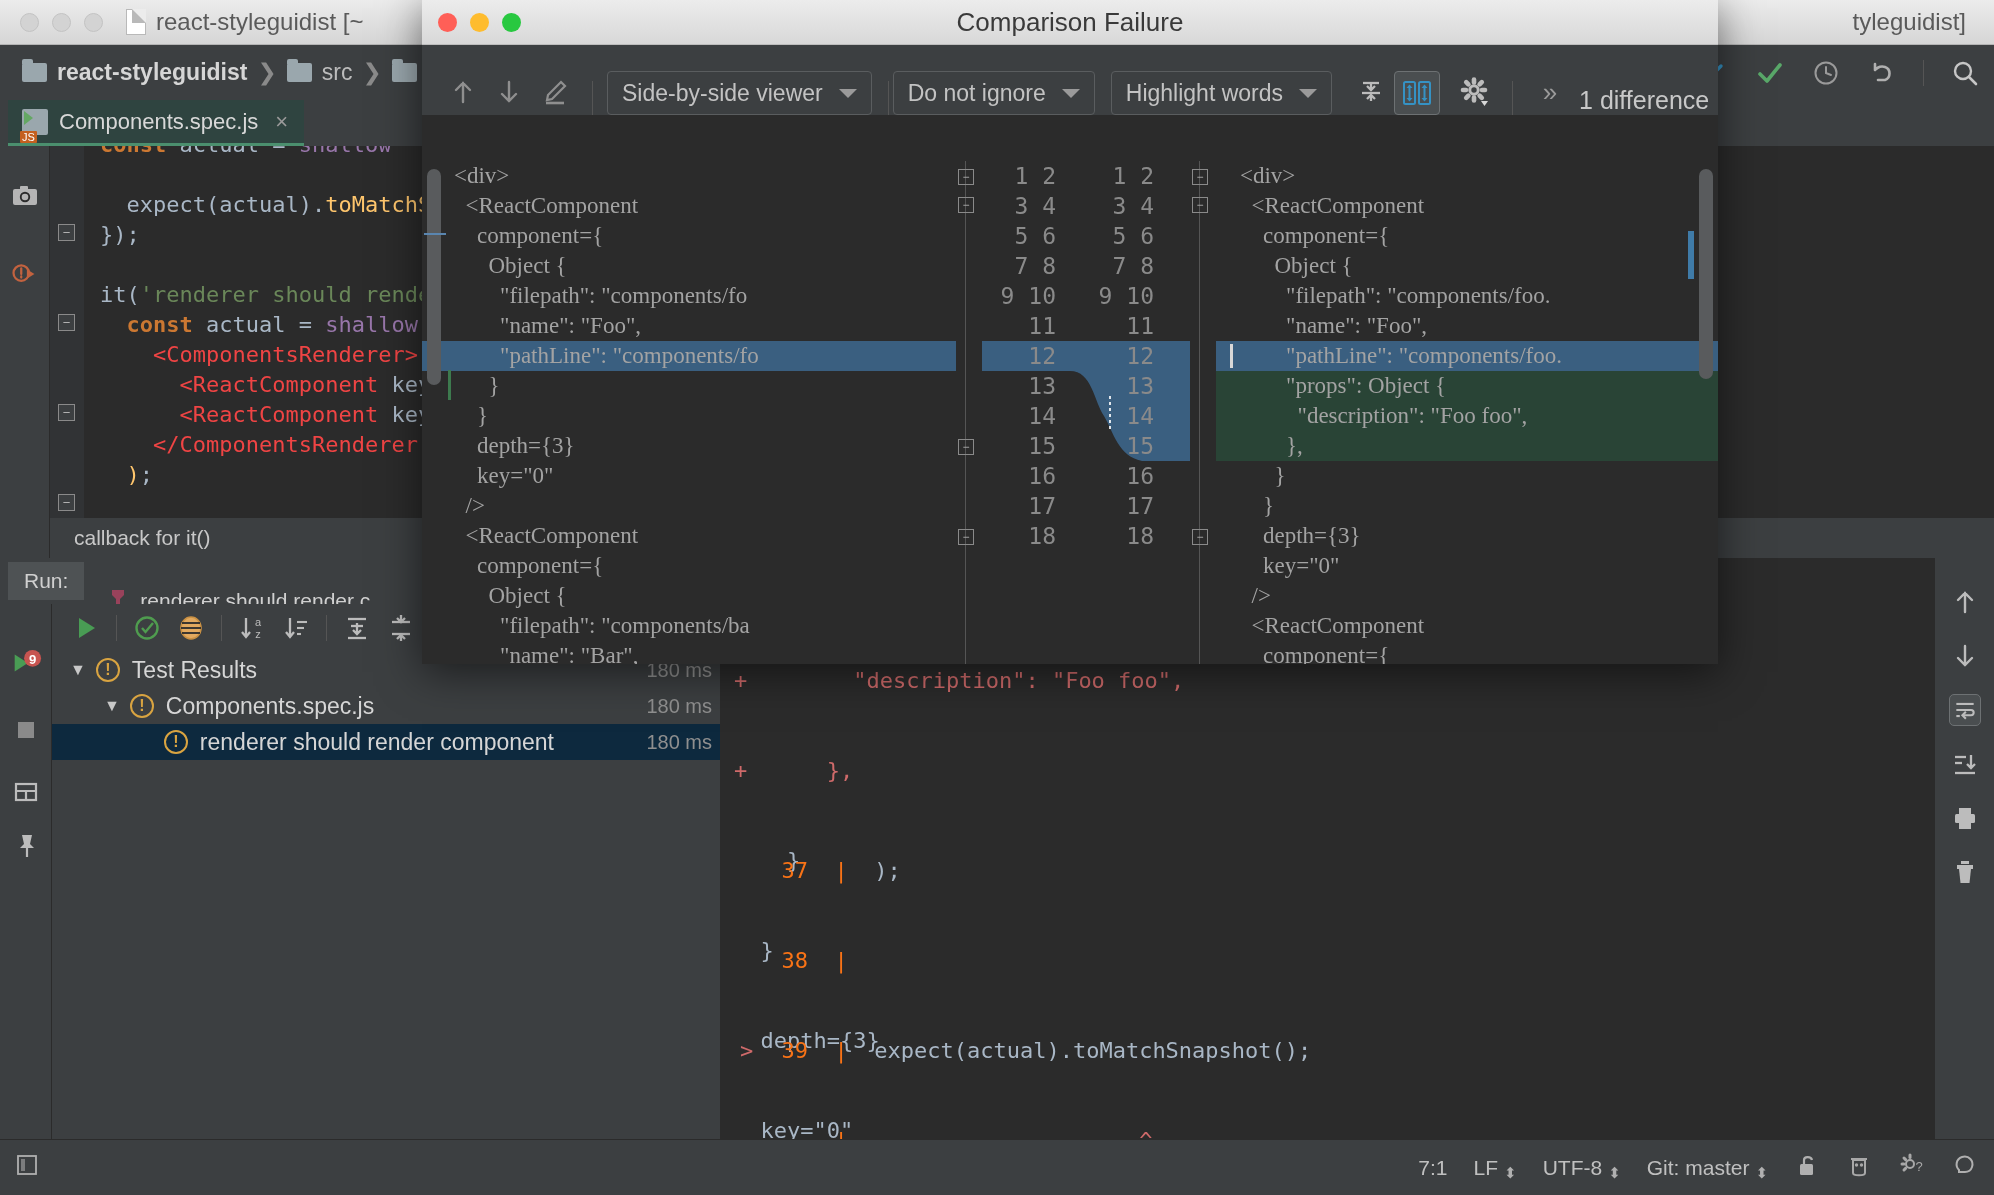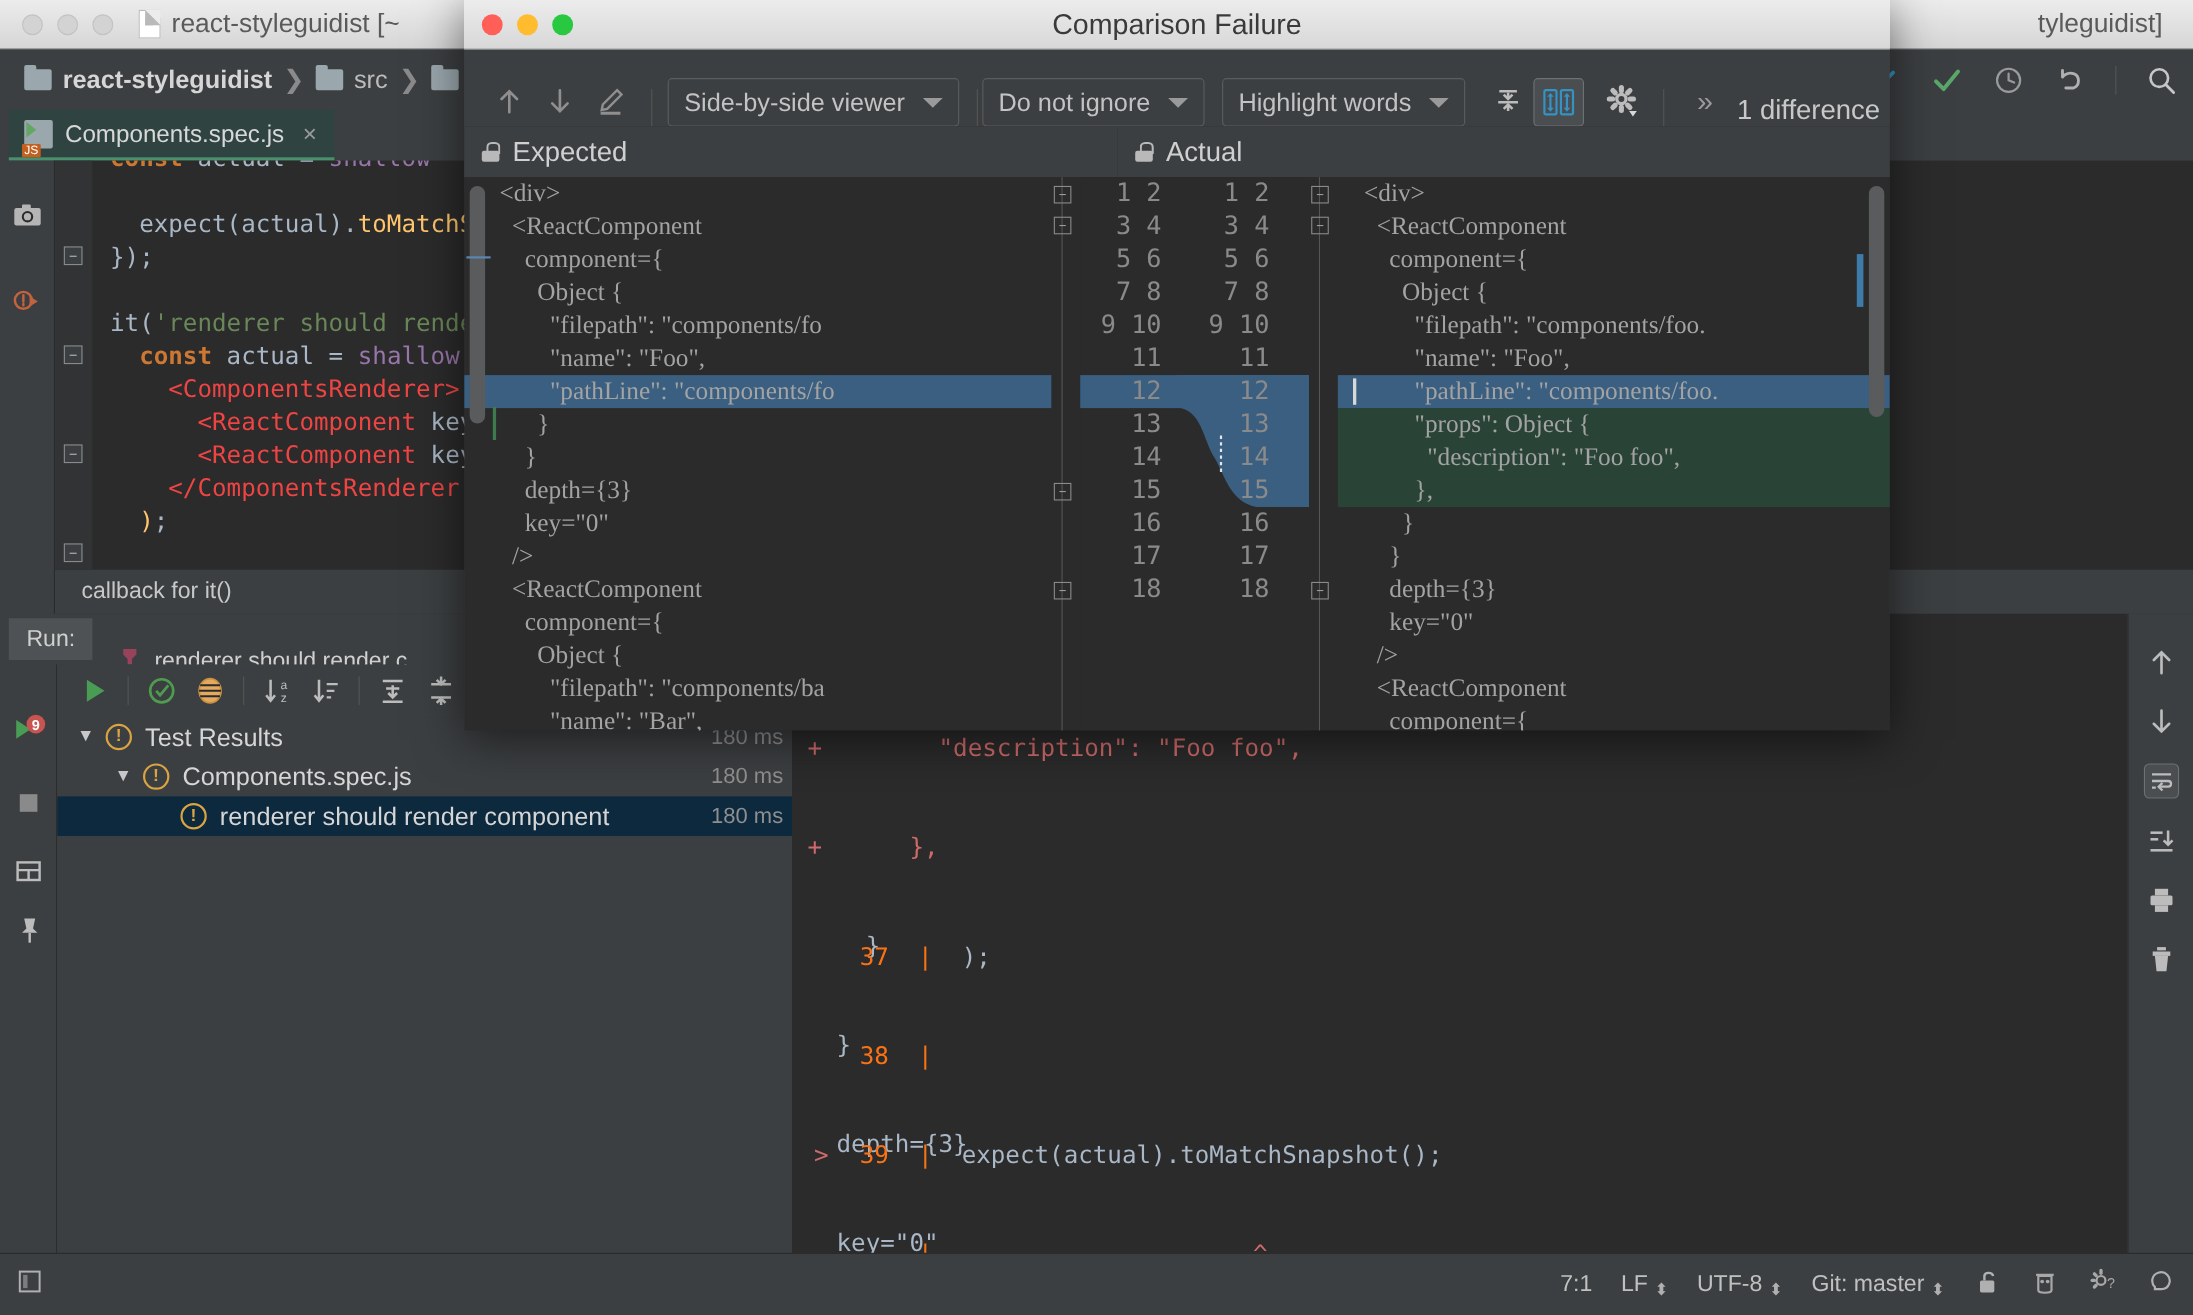--- a/index.html
+++ b/index.html
@@ -649,30 +649,20 @@
             <path d="M22 25 L29 25 L25.5 30 Z" fill="#d8d8d8"></path>
           </svg>
       </div>
       <div class="tb-sep"></div>
       <div class="tb-ico" style="font-size:26px;color:#9a9a9a;">»</div>
       <div class="diffcount">1 difference</div>
     </div>
 
     <div class="dlg-panels">
 
-      <div class="lock-header-row">
-        <div class="panel-hdr" style="width:594px;">
-          <span class="lock"></span>
-          <span>Expected</span>
-        </div>
-        <div class="panel-hdr" style="flex:1;">
-          <span class="lock"></span>
-          <span>Actual</span>
-        </div>
-      </div>
 
       <div class="pane" style="position:absolute; left:0; top:46px; width:534px; bottom:0;">
         <div class="hl-blue" style="left:0; right:0; top:180px; height:30px;"></div>
         <div class="vscroll" style="left:5px; top:8px; height:216px;"></div>
         <div style="position:absolute;left:2px;top:72px;width:22px;height:2px;background:#5a86b0;"></div>
         <div style="position:absolute;left:26px;top:209px;width:3px;height:30px;background:#3d7a4e;"></div>
         <div class="pane-code" style="left:32px; top:0;">&lt;div&gt;
   &lt;ReactComponent
     component={
       Object {

